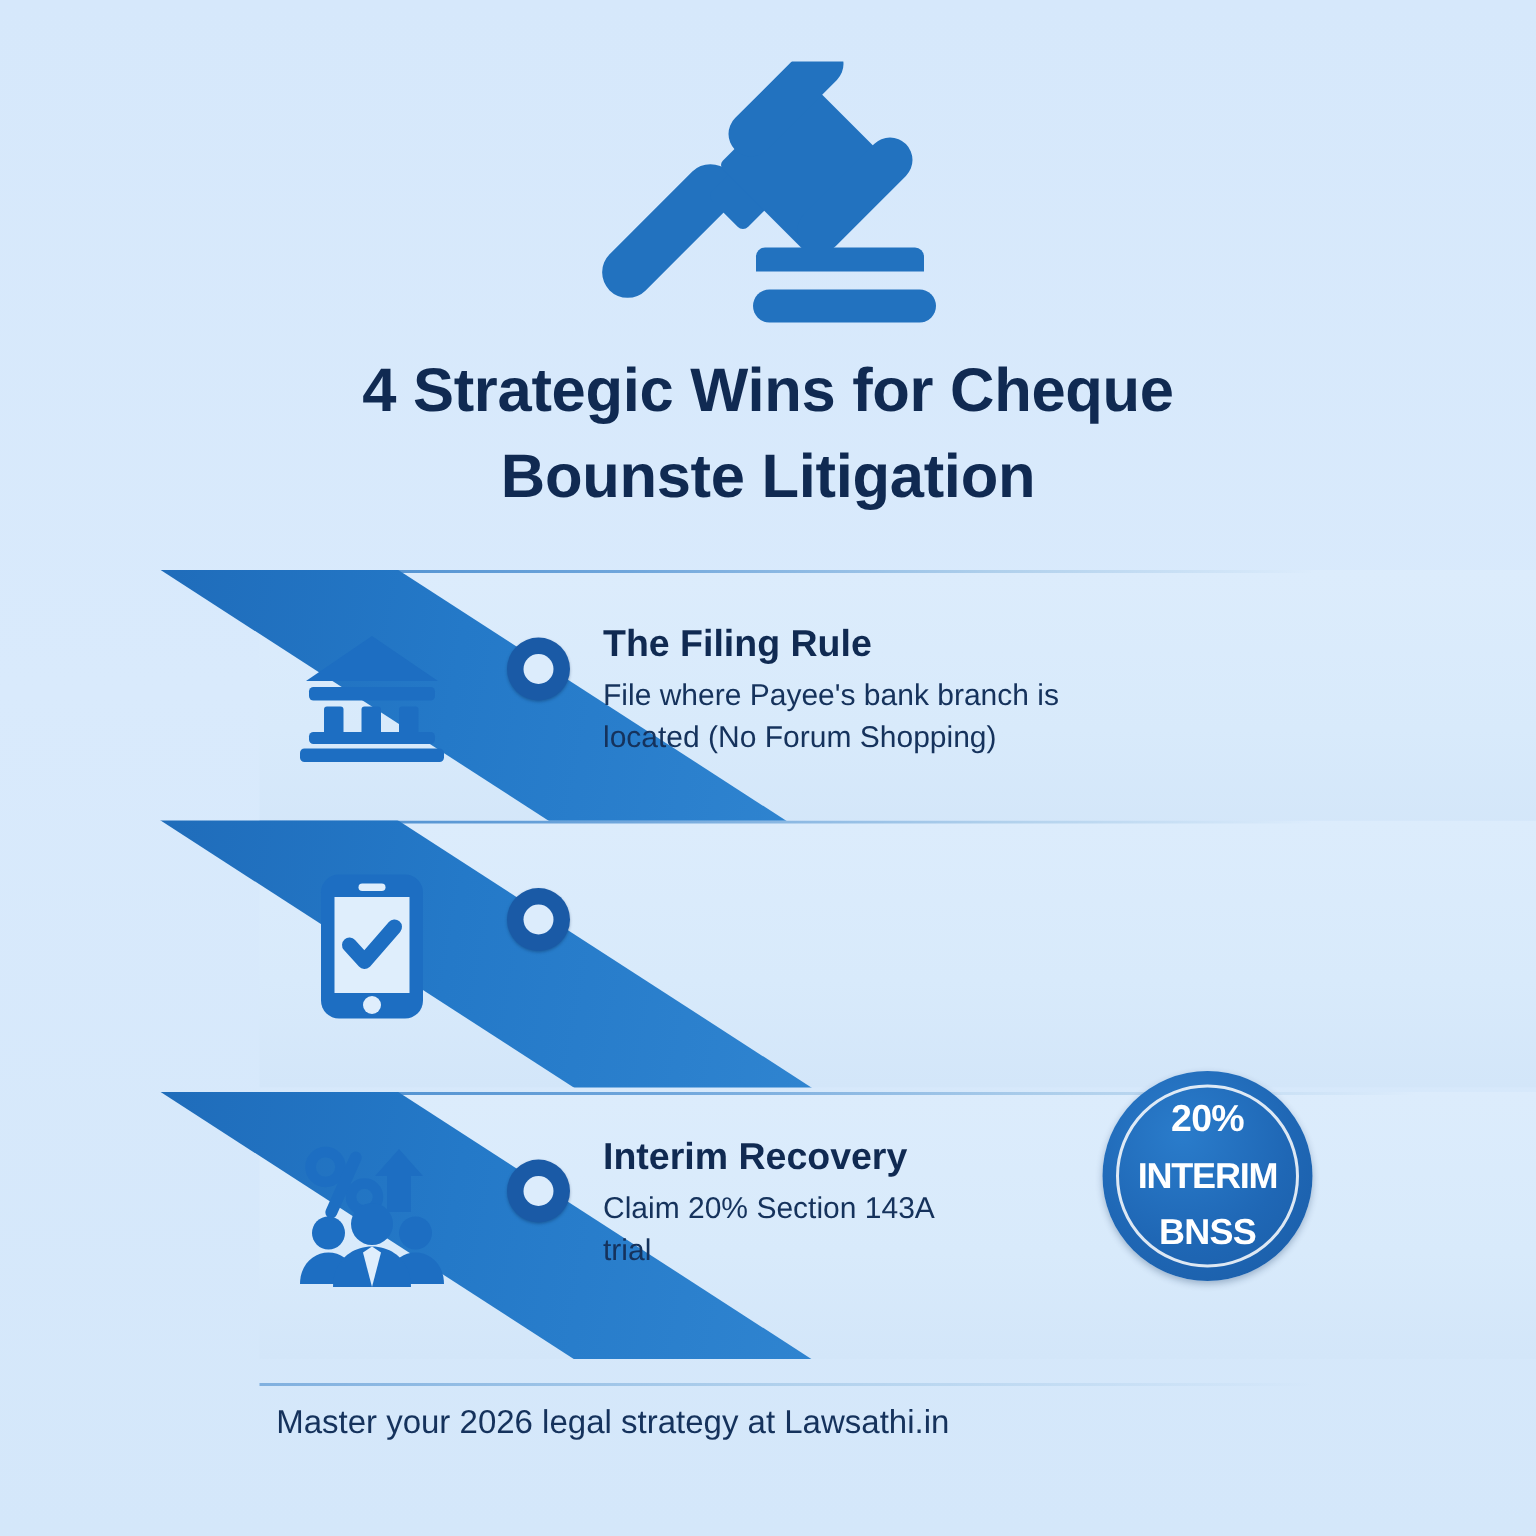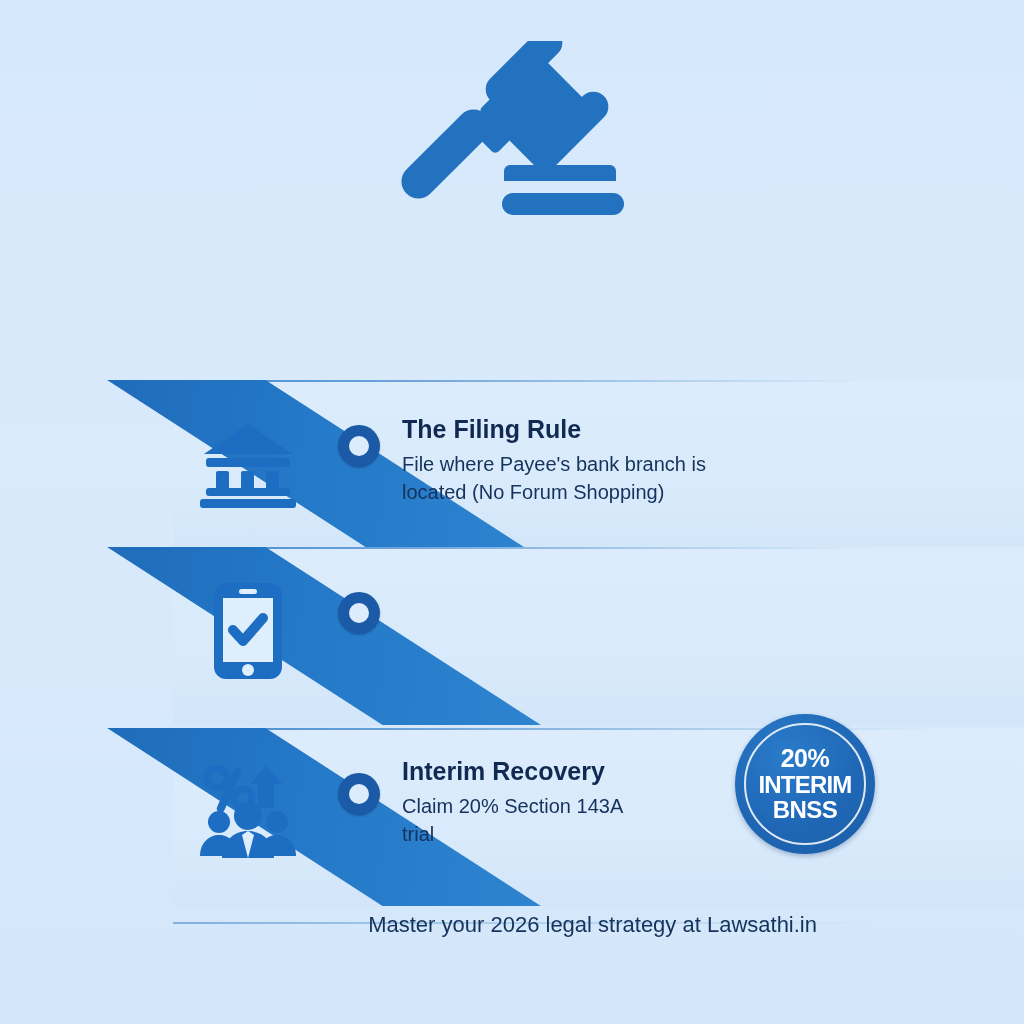--- a/index.html
+++ b/index.html
@@ -172,20 +172,21 @@
     background: radial-gradient(circle at 38% 30%, #2a7ccb 0%, #1f67b5 55%, #1a5ca6 100%);
     box-shadow: 0 2px 5px rgba(12,45,90,.3);
     display: flex;
     flex-direction: column;
     align-items: center;
     justify-content: center;
     color: #ffffff;
     font-weight: bold;
     text-align: center;
     line-height: 1.06;
+    gap: 12px;
   }
   .badge::before {
     content: "";
     position: absolute;
     left: 9px;
     top: 9px;
     right: 9px;
     bottom: 9px;
     border-radius: 50%;
     border: 2px solid rgba(255,255,255,.85);
@@ -200,23 +201,23 @@
     left: 173px;
     right: 148px;
     top: 922px;
     height: 2px;
     background: linear-gradient(90deg, #6ba2d8 0%, #a8cbe9 50%, rgba(190,216,240,0) 100%);
     opacity: .8;
   }
   .footer {
     position: absolute;
     left: 0;
-    top: 912px;
+    top: 935px;
     width: 817px;
-    text-align: right;
+    text-align: center;
     font-size: 22px;
     color: #15325c;
   }
 </style>
 </head>
 <body>
 
 <div id="poster">
 
   <div class="gavel-wrap">
@@ -232,20 +233,24 @@
         <rect x="80" y="10" width="96" height="30" rx="15" transform="rotate(-45 128 25)"></rect>
 
         <rect x="126" y="74" width="96" height="30" rx="15" transform="rotate(-45 174 89)"></rect>
 
         <path d="M122 146 h100 a6 6 0 0 1 6 6 v10 h-112 v-10 a6 6 0 0 1 6 -6 z" transform="translate(-8 -22)"></path>
         <rect x="106" y="152" width="122" height="22" rx="11"></rect>
       </g>
     </svg>
   </div>
 
+  <div class="title">
+    <div>4 Strategic Wins for Cheque</div>
+    <div>Bounste Litigation</div>
+  </div>
 
   <div class="rows">
 
     <div class="row row-0">
       <div class="row-panel"></div>
       <div class="row-rule"></div>
       <div class="chevron"></div>
       <div class="row-icon">
         <svg width="96" height="88" viewBox="0 0 96 88">
           <g fill="#1d6ec2">

